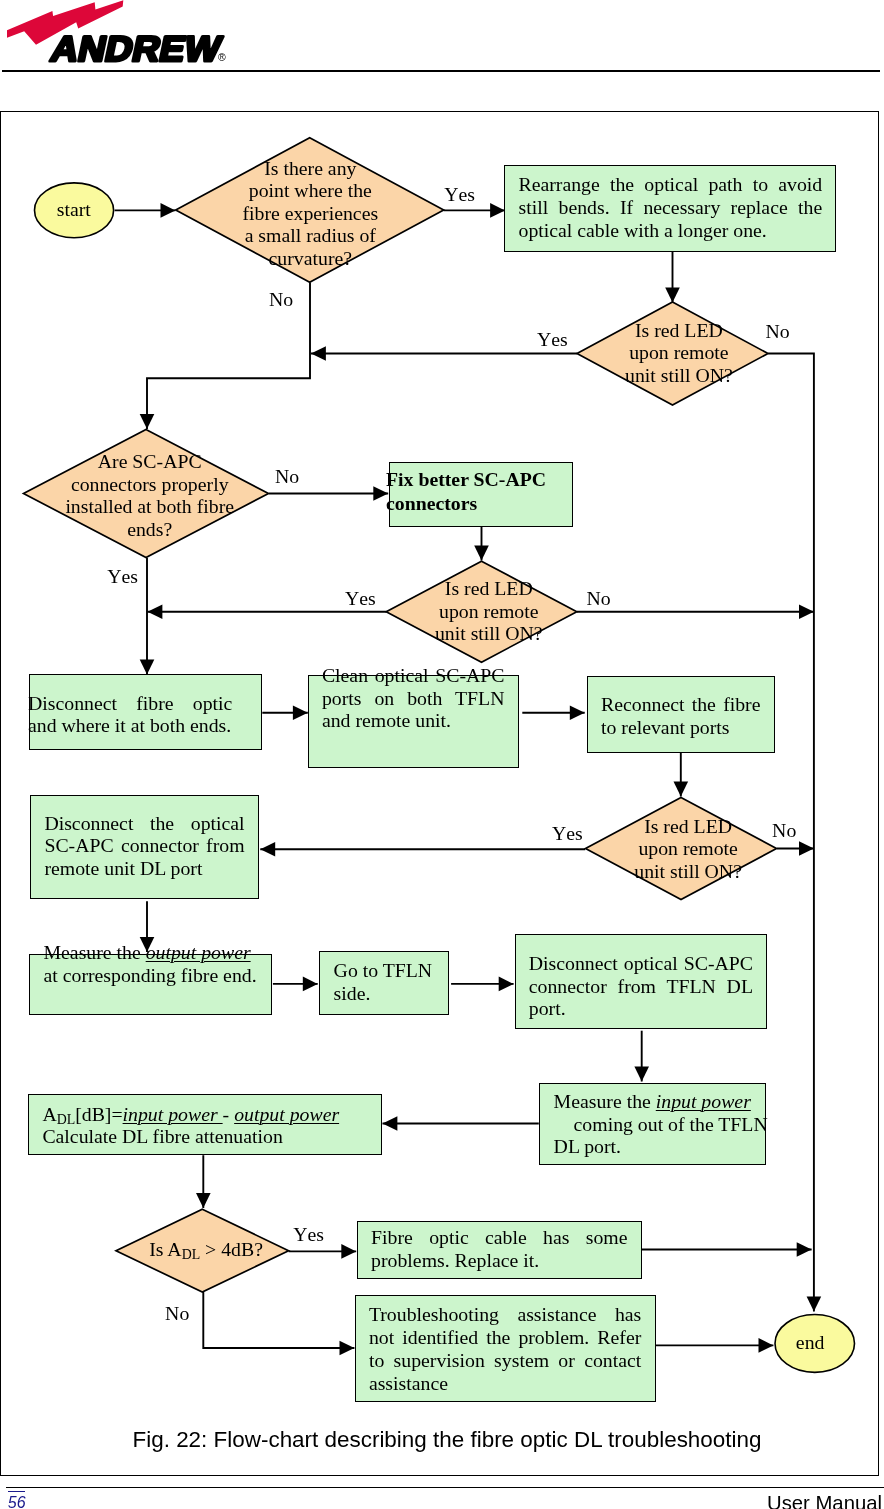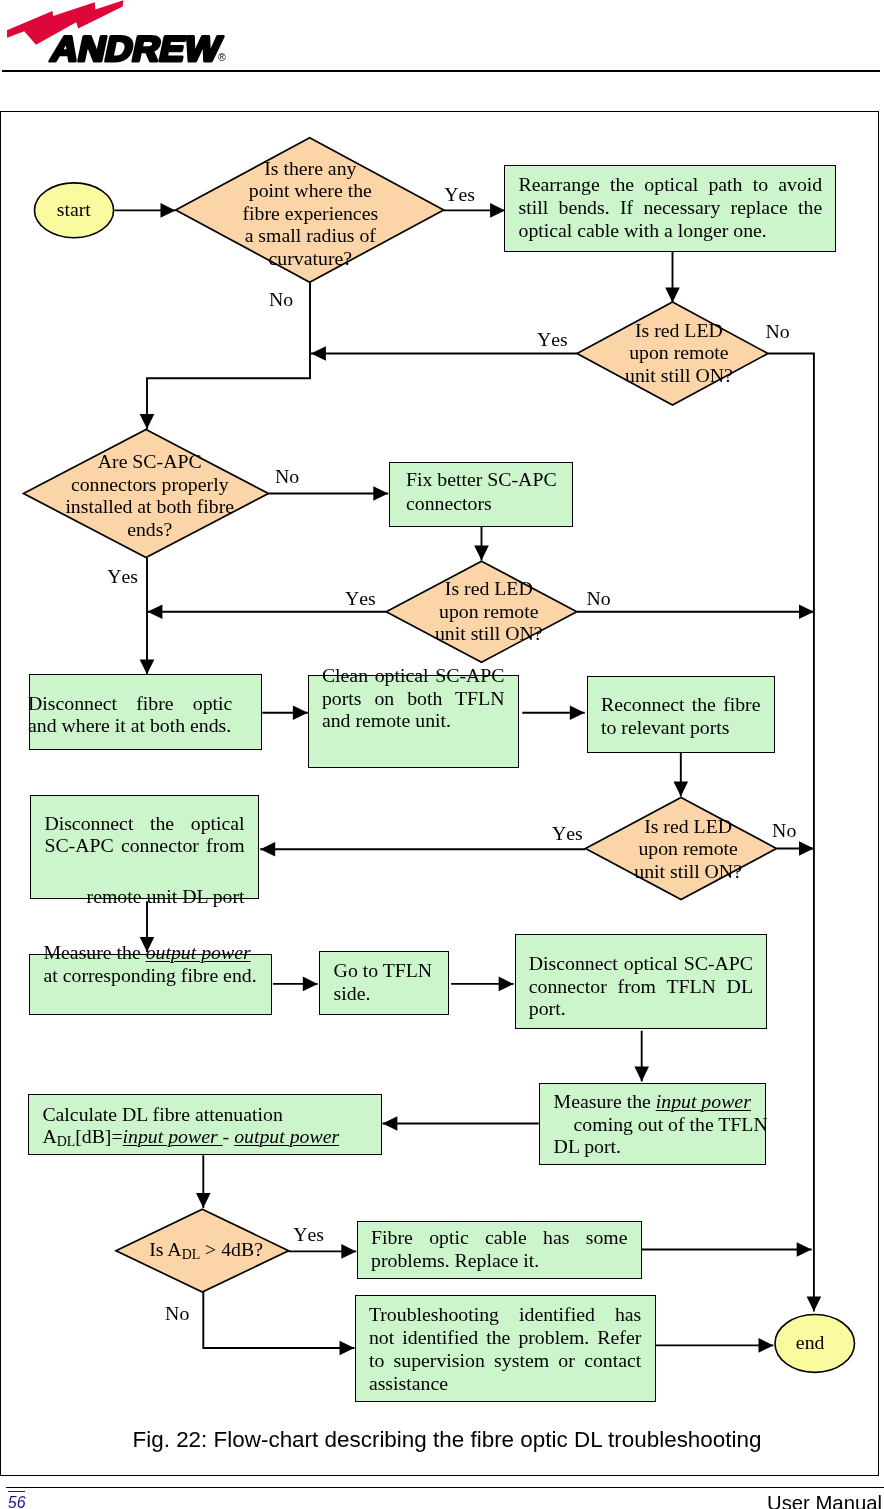--- a/index.html
+++ b/index.html
@@ -193,21 +193,21 @@
         <div>upon remote</div>
         <div>unit still ON?</div>
       </div>
       <div class="ntext" style="left: -10.3px; top: 449.917px; width: 320px; text-align: center; line-height: 22.6px;">
         <div>Are SC-APC</div>
         <div>connectors properly</div>
         <div>installed at both fibre</div>
         <div>ends?</div>
       </div>
       <div class="box" style="left: 388.8px; top: 461.6px; width: 183.8px; height: 65px; background: rgb(204, 245, 204);"></div>
-      <div class="ntext" style="left: 406px; top: 468.118px; width: 155.2px; line-height: 23.6px;">
+      <div class="ntext" style="left: 386px; top: 468.118px; width: 155.2px; line-height: 23.6px; font-weight: bold;">
         <div style="text-align:left;">Fix better SC-APC</div>
         <div style="text-align:left;">connectors</div>
       </div>
       <div class="ntext" style="left: 328.8px; top: 577.417px; width: 320px; text-align: center; line-height: 22.4px;">
         <div>Is red LED</div>
         <div>upon remote</div>
         <div>unit still ON?</div>
       </div>
       <div class="box" style="left: 28.8px; top: 673.8px; width: 233px; height: 76.5px; background: rgb(204, 245, 204);"></div>
       <div class="ntext" style="left: 28px; top: 691.768px; width: 204.4px; line-height: 22.5px;">
@@ -227,21 +227,21 @@
       </div>
       <div class="ntext" style="left: 528.1px; top: 814.917px; width: 320px; text-align: center; line-height: 22.4px;">
         <div>Is red LED</div>
         <div>upon remote</div>
         <div>unit still ON?</div>
       </div>
       <div class="box" style="left: 30.1px; top: 795.1px; width: 228.8px; height: 103.8px; background: rgb(204, 245, 204);"></div>
       <div class="ntext" style="left: 44.4px; top: 811.518px; width: 200.2px; line-height: 22.8px;">
         <div style="text-align:justify;text-align-last:justify;">Disconnect the optical</div>
         <div style="text-align:justify;text-align-last:justify;">SC-APC connector from</div>
-        <div style="text-align:right;margin-top:28px;">remote unit DL port</div>
+        <div style="text-align:left;">remote unit DL port</div>
       </div>
       <div class="box" style="left: 29.2px; top: 953.7px; width: 242.8px; height: 61.7px; background: rgb(204, 245, 204);"></div>
       <div class="ntext" style="left: 43.5px; top: 941px; width: 214.2px; line-height: 23.4px;">
         <div style="text-align:left;">Measure the <i><u>output power</u></i></div>
         <div style="text-align:left;">at corresponding fibre end.</div>
       </div>
       <div class="box" style="left: 319.3px; top: 951.4px; width: 129.8px; height: 64px; background: rgb(204, 245, 204);"></div>
       <div class="ntext" style="left: 333.6px; top: 959.317px; width: 101.2px; line-height: 22.4px;">
         <div style="text-align:left;">Go to TFLN</div>
         <div style="text-align:left;">side.</div>
@@ -253,34 +253,34 @@
         <div style="text-align:left;">port.</div>
       </div>
       <div class="box" style="left: 539.3px; top: 1082.6px; width: 226.8px; height: 82.9px; background: rgb(204, 245, 204);"></div>
       <div class="ntext" style="left: 553.6px; top: 1090.12px; width: 198.2px; line-height: 22.6px;">
         <div style="text-align:left;">Measure the <i><u>input power</u></i></div>
         <div style="text-align:left;margin-left:20px;">coming out of the TFLN</div>
         <div style="text-align:left;">DL port.</div>
       </div>
       <div class="box" style="left: 28.1px; top: 1094px; width: 353.7px; height: 61.2px; background: rgb(204, 245, 204);"></div>
       <div class="ntext" style="left: 42.4px; top: 1102.92px; width: 325.1px; line-height: 22px;">
+        <div style="text-align:left;">A<sub>DL</sub>[dB]=<i><u>input power </u></i>- <i><u>output power</u></i></div>
         <div style="text-align:left;">Calculate DL fibre attenuation</div>
-        <div style="text-align:left;">A<sub>DL</sub>[dB]=<i><u>input power </u></i>- <i><u>output power</u></i></div>
       </div>
       <div class="ntext" style="left: 46.1px; top: 1237.72px; width: 320px; text-align: center; line-height: 22.4px;">
         <div>Is A<sub>DL</sub> &gt; 4dB?</div>
       </div>
       <div class="box" style="left: 356.8px; top: 1221.1px; width: 285px; height: 57.7px; background: rgb(204, 245, 204);"></div>
       <div class="ntext" style="left: 371.1px; top: 1225.72px; width: 256.4px; line-height: 22.8px;">
         <div style="text-align:justify;text-align-last:justify;">Fibre optic cable has some</div>
         <div style="text-align:left;">problems. Replace it.</div>
       </div>
       <div class="box" style="left: 354.6px; top: 1295.4px; width: 301px; height: 106.6px; background: rgb(204, 245, 204);"></div>
       <div class="ntext" style="left: 368.9px; top: 1302.92px; width: 272.4px; line-height: 23px;">
-        <div style="text-align:justify;text-align-last:justify;">Troubleshooting identified has</div>
+        <div style="text-align:justify;text-align-last:justify;">Troubleshooting assistance has</div>
         <div style="text-align:justify;text-align-last:justify;">not identified the problem. Refer</div>
         <div style="text-align:justify;text-align-last:justify;">to supervision system or contact</div>
         <div style="text-align:left;">assistance</div>
       </div>
       <div class="ntext" style="left: 769.4px; top: 1330.62px; width: 81.5px; text-align: center; line-height: 22.4px;">end</div>
       <div class="elabel" style="left: 444.3px; top: 184.8px;">Yes</div>
       <div class="elabel" style="left: 269px; top: 289.5px;">No</div>
       <div class="elabel" style="left: 537px; top: 330.2px;">Yes</div>
       <div class="elabel" style="left: 765.4px; top: 321.7px;">No</div>
       <div class="elabel" style="left: 274.9px; top: 467.1px;">No</div>

